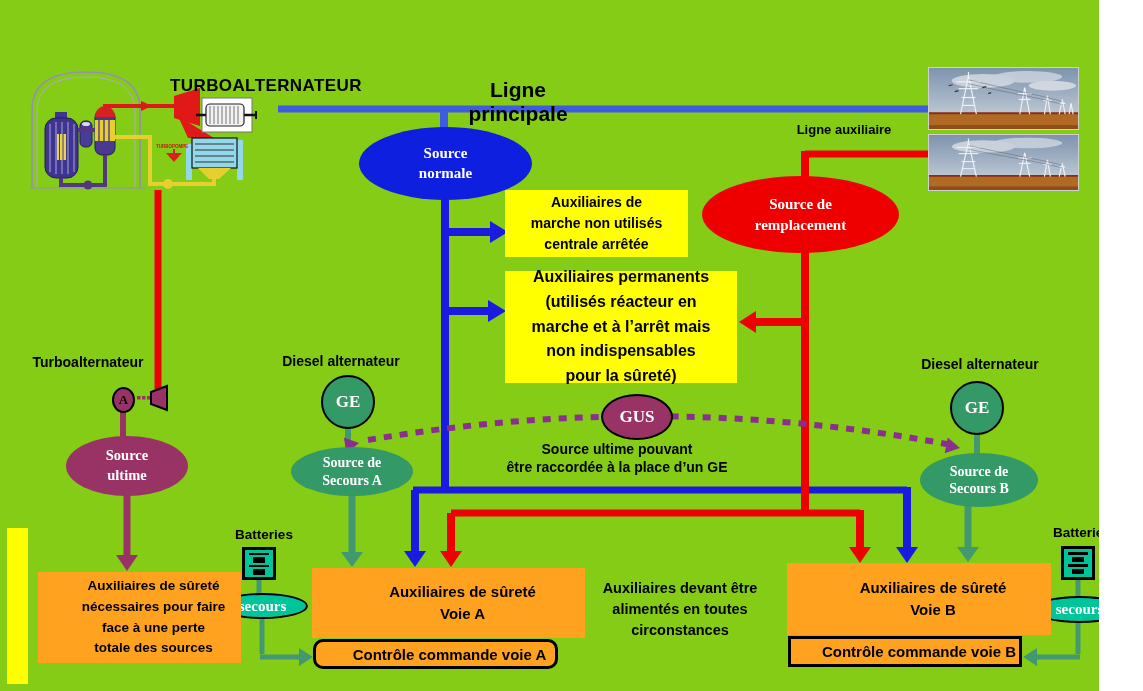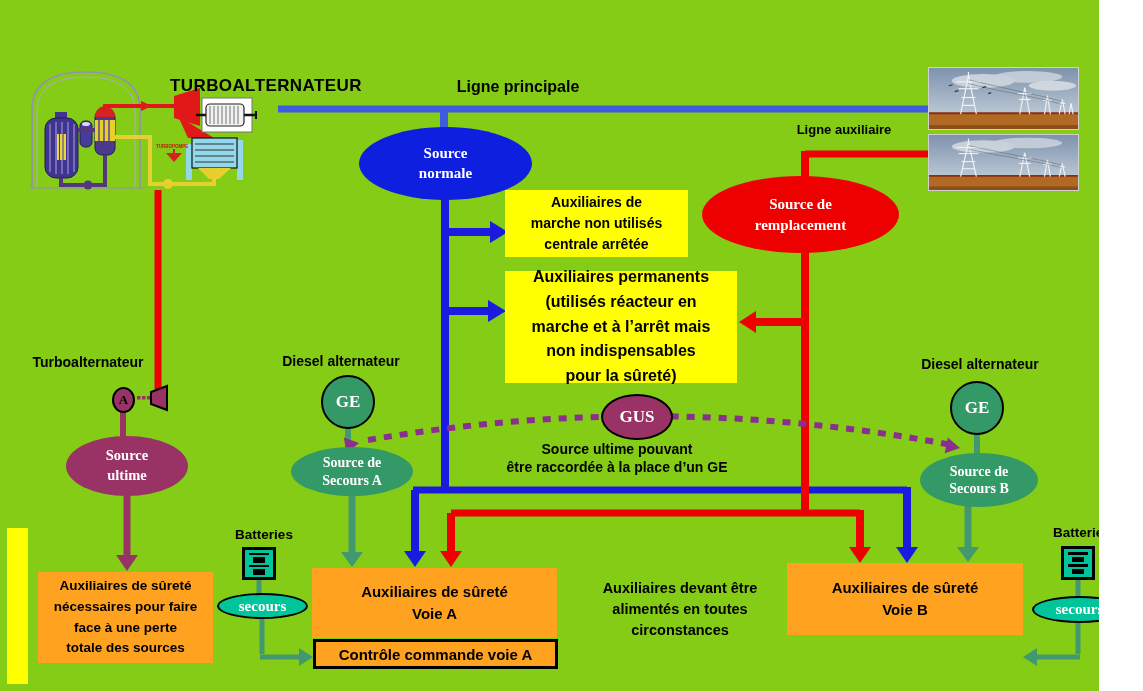--- a/index.html
+++ b/index.html
@@ -9,21 +9,21 @@
   .ctr{display:flex;align-items:center;justify-content:center;text-align:center;white-space:pre-line;}
   .ellipse{border-radius:50%;font-family:Liberation Serif, serif;}
   .lbl{white-space:pre-line;text-align:center;}
   
   .fill-blue{background:#0F1FE0;color:#fff;}
   .fill-red{background:#EE0000;color:#fff;}
   .fill-green{background:#339966;color:#fff;justify-content:center;}
   .fill-plum{background:#993366;color:#fff;}
   .fill-teal{background:#00C49A;color:#fff;}
   .fill-yellow{background:#FFFF00;color:#000;}
-  .fill-orange{background:#FFA21F;color:#000;}
+  .fill-orange{background:#FFA21F;color:#000;padding-left:28px;}
   .bordered{border:2.5px solid #000;box-sizing:border-box;}
   .ctrl-box{border:3px solid #000;box-sizing:border-box;}
   svg{display:block;}
   .battery{box-sizing:border-box;border:3px solid #000;background:#00C49A;
            display:flex;flex-direction:column;align-items:center;justify-content:center;gap:2px;}
   .bar-long{width:72%;height:2.5px;background:#000;}
   .bar-thick{width:46%;height:5.5px;background:#000;}
 </style>
 </head>
 <body>
@@ -267,21 +267,21 @@
           <line x1="132" y1="36" x2="138" y2="36"></line>
       </g>
       <g stroke="#4e5866" stroke-width="0.6" fill="none" opacity="0.75">
         <path d="M40,12 Q70,19 97,25 Q118,29 135,34"></path>
         <path d="M40,16 Q70,23 97,28 Q118,32 135,37"></path>
       </g>
     </svg>
   </div>
 
   <div class="abs lbl" style="left:170px;top:76px;width:205px;font-size:17px;letter-spacing:0.4px;text-align:left;">TURBOALTERNATEUR</div>
-  <div class="abs lbl" style="left:448px;top:78px;width:140px;font-size:16px;">Ligne principale</div>
+  <div class="abs lbl" style="left:448px;top:78px;width:140px;font-size:21px;">Ligne principale</div>
   <div class="abs lbl" style="left:778px;top:122px;width:132px;font-size:13px;">Ligne auxiliaire</div>
 
   <div class="abs ctr ellipse fill-blue" style="left:359px;top:127px;width:173px;height:73px;font-size:15px;line-height:1.3;background:#0F1FE0;">
     <span>Source
 normale</span>
   </div>
   <div class="abs ctr ellipse fill-red" style="left:702px;top:176px;width:197px;height:77px;font-size:15px;line-height:1.35;">
     <span>Source de
 remplacement</span>
   </div>
@@ -365,17 +365,20 @@
 totale des sources</span>
   </div>
   <div class="abs ctr fill-orange" style="left:312px;top:568px;width:245px;height:70px;font-size:15px;line-height:1.45;">
     <span style="white-space:pre-line;">Auxiliaires de sûreté
 Voie A</span>
   </div>
   <div class="abs ctr fill-orange" style="left:787px;top:563px;width:236px;height:72px;font-size:15px;line-height:1.45;">
     <span style="white-space:pre-line;">Auxiliaires de sûreté
 Voie B</span>
   </div>
-  <div class="abs ctr fill-orange ctrl-box" style="left:313px;top:639px;width:245px;height:30px;font-size:15px;">
+  <div class="abs ctr fill-orange ctrl-box" style="left:313px;top:639px;width:245px;height:30px;font-size:15px;border-radius:10px;">
     <span>Contrôle commande voie A</span>
   </div>
+  <div class="abs ctr fill-orange ctrl-box" style="left:788px;top:636px;width:234px;height:31px;font-size:15px;">
+    <span>Contrôle commande voie B</span>
+  </div>
 
 </div>
 
 </body></html>

